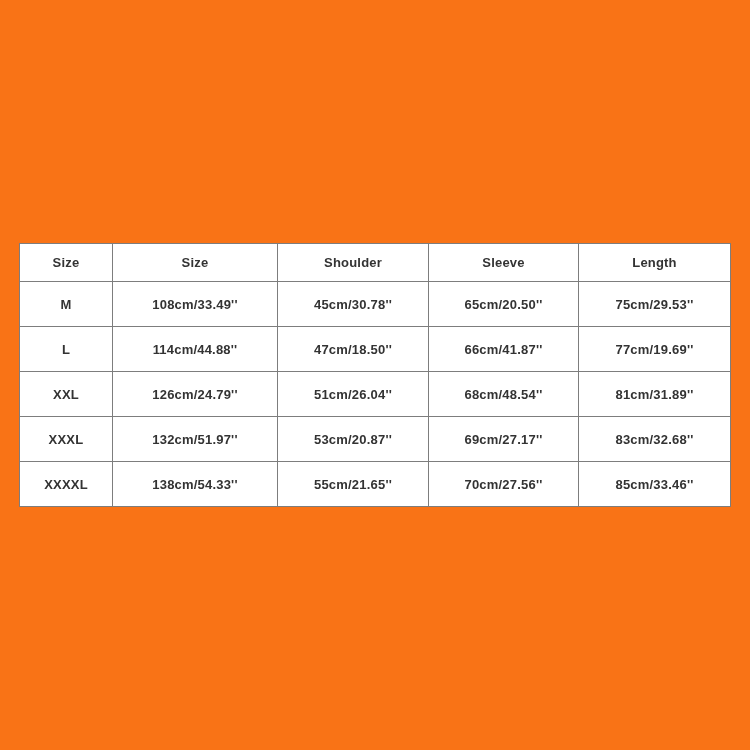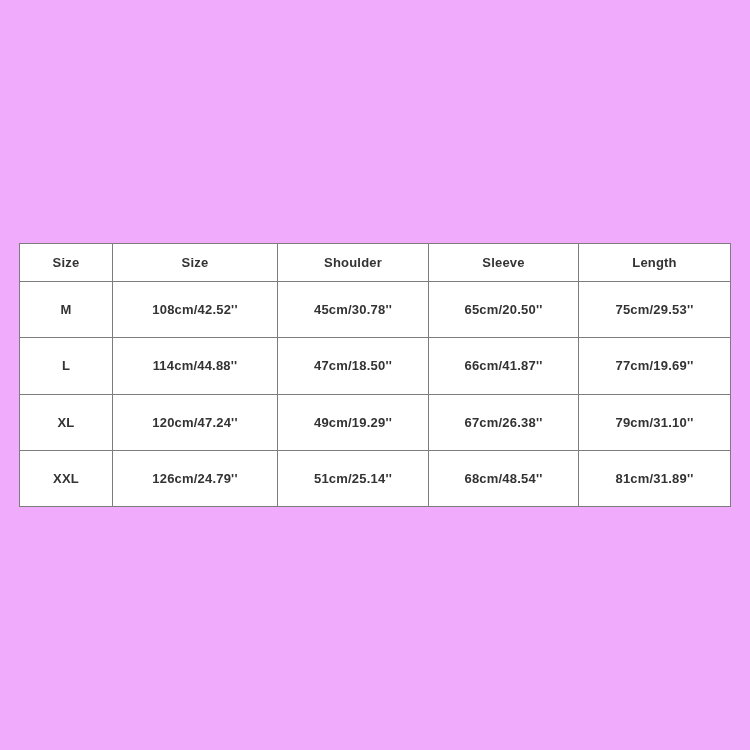--- a/index.html
+++ b/index.html
@@ -7,21 +7,21 @@
     padding: 0;
     width: 750px;
     height: 750px;
     background: #ffffff;
     font-family: "Liberation Sans", sans-serif;
   }
   .canvas {
     position: relative;
     width: 750px;
     height: 750px;
-    background: #f0abfc;
+    background: #f97316;
     overflow: hidden;
   }
   table.size-chart {
     position: absolute;
     left: 19px;
     top: 243px;
     width: 711px;
     height: 264px;
     border-collapse: collapse;
     table-layout: fixed;
@@ -62,41 +62,48 @@
         <th>Size</th>
         <th>Size</th>
         <th>Shoulder</th>
         <th>Sleeve</th>
         <th>Length</th>
       </tr>
     </thead>
     <tbody>
       <tr>
         <td>M</td>
-        <td>108cm/42.52''</td>
+        <td>108cm/33.49''</td>
         <td>45cm/30.78''</td>
         <td>65cm/20.50''</td>
         <td>75cm/29.53''</td>
       </tr>
       <tr>
         <td>L</td>
         <td>114cm/44.88''</td>
         <td>47cm/18.50''</td>
         <td>66cm/41.87''</td>
         <td>77cm/19.69''</td>
       </tr>
       <tr>
-        <td>XL</td>
-        <td>120cm/47.24''</td>
-        <td>49cm/19.29''</td>
-        <td>67cm/26.38''</td>
-        <td>79cm/31.10''</td>
+        <td>XXL</td>
+        <td>126cm/24.79''</td>
+        <td>51cm/26.04''</td>
+        <td>68cm/48.54''</td>
+        <td>81cm/31.89''</td>
       </tr>
       <tr>
-        <td>XXL</td>
-        <td>126cm/24.79''</td>
-        <td>51cm/25.14''</td>
-        <td>68cm/48.54''</td>
-        <td>81cm/31.89''</td>
+        <td>XXXL</td>
+        <td>132cm/51.97''</td>
+        <td>53cm/20.87''</td>
+        <td>69cm/27.17''</td>
+        <td>83cm/32.68''</td>
+      </tr>
+      <tr>
+        <td>XXXXL</td>
+        <td>138cm/54.33''</td>
+        <td>55cm/21.65''</td>
+        <td>70cm/27.56''</td>
+        <td>85cm/33.46''</td>
       </tr>
     </tbody>
   </table>
 </div>
 
 </body></html>

